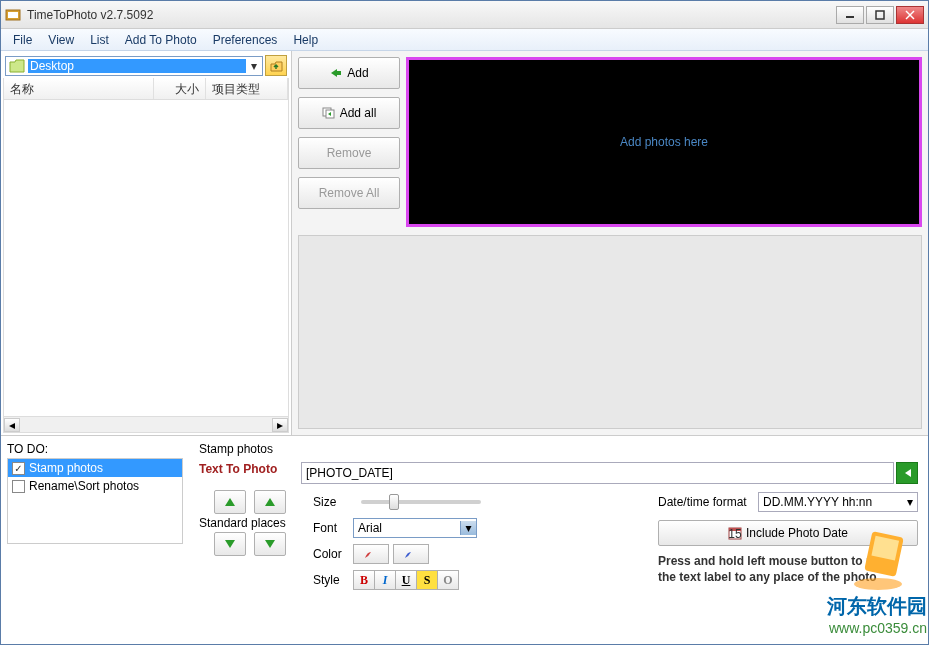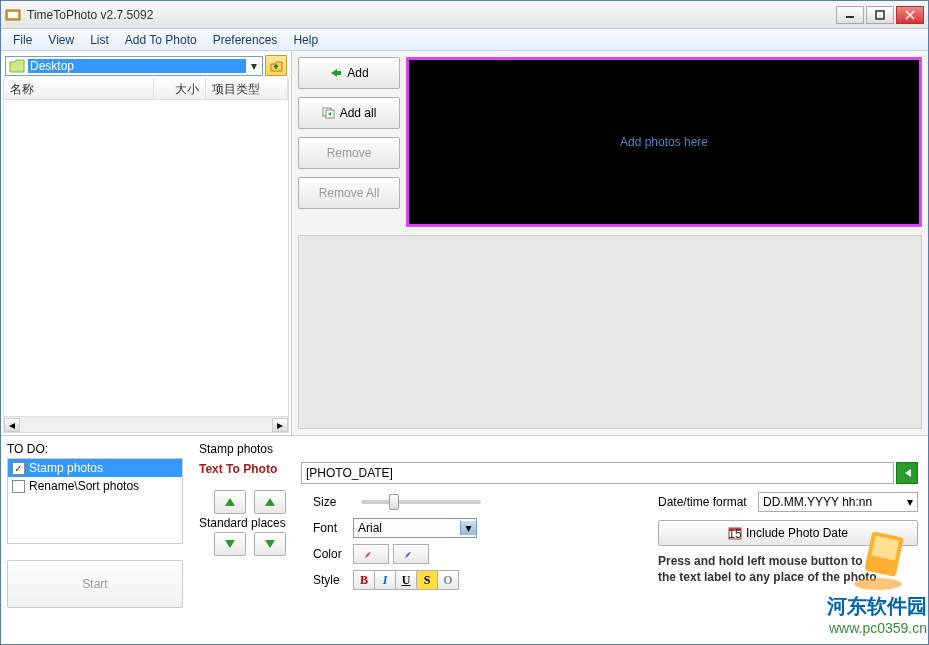--- a/index.html
+++ b/index.html
@@ -191,23 +191,20 @@
     <div class="todo-list">
       <div class="todo-item sel">
         <span class="checkbox">✓</span>
         <span>Stamp photos</span>
       </div>
       <div class="todo-item">
         <span class="checkbox"></span>
         <span>Rename\Sort photos</span>
       </div>
     </div>
-    <div class="start-btn">
-      <span>Start</span>
-    </div>
   </div>
 
   <div class="stamp-pane">
     <div class="stamp-title">Stamp photos</div>
 
     <div class="stamp-row">
       <div class="red-label">Text To Photo</div>
       <div class="text-input">
         <span>[PHOTO_DATE]</span>
       </div>

